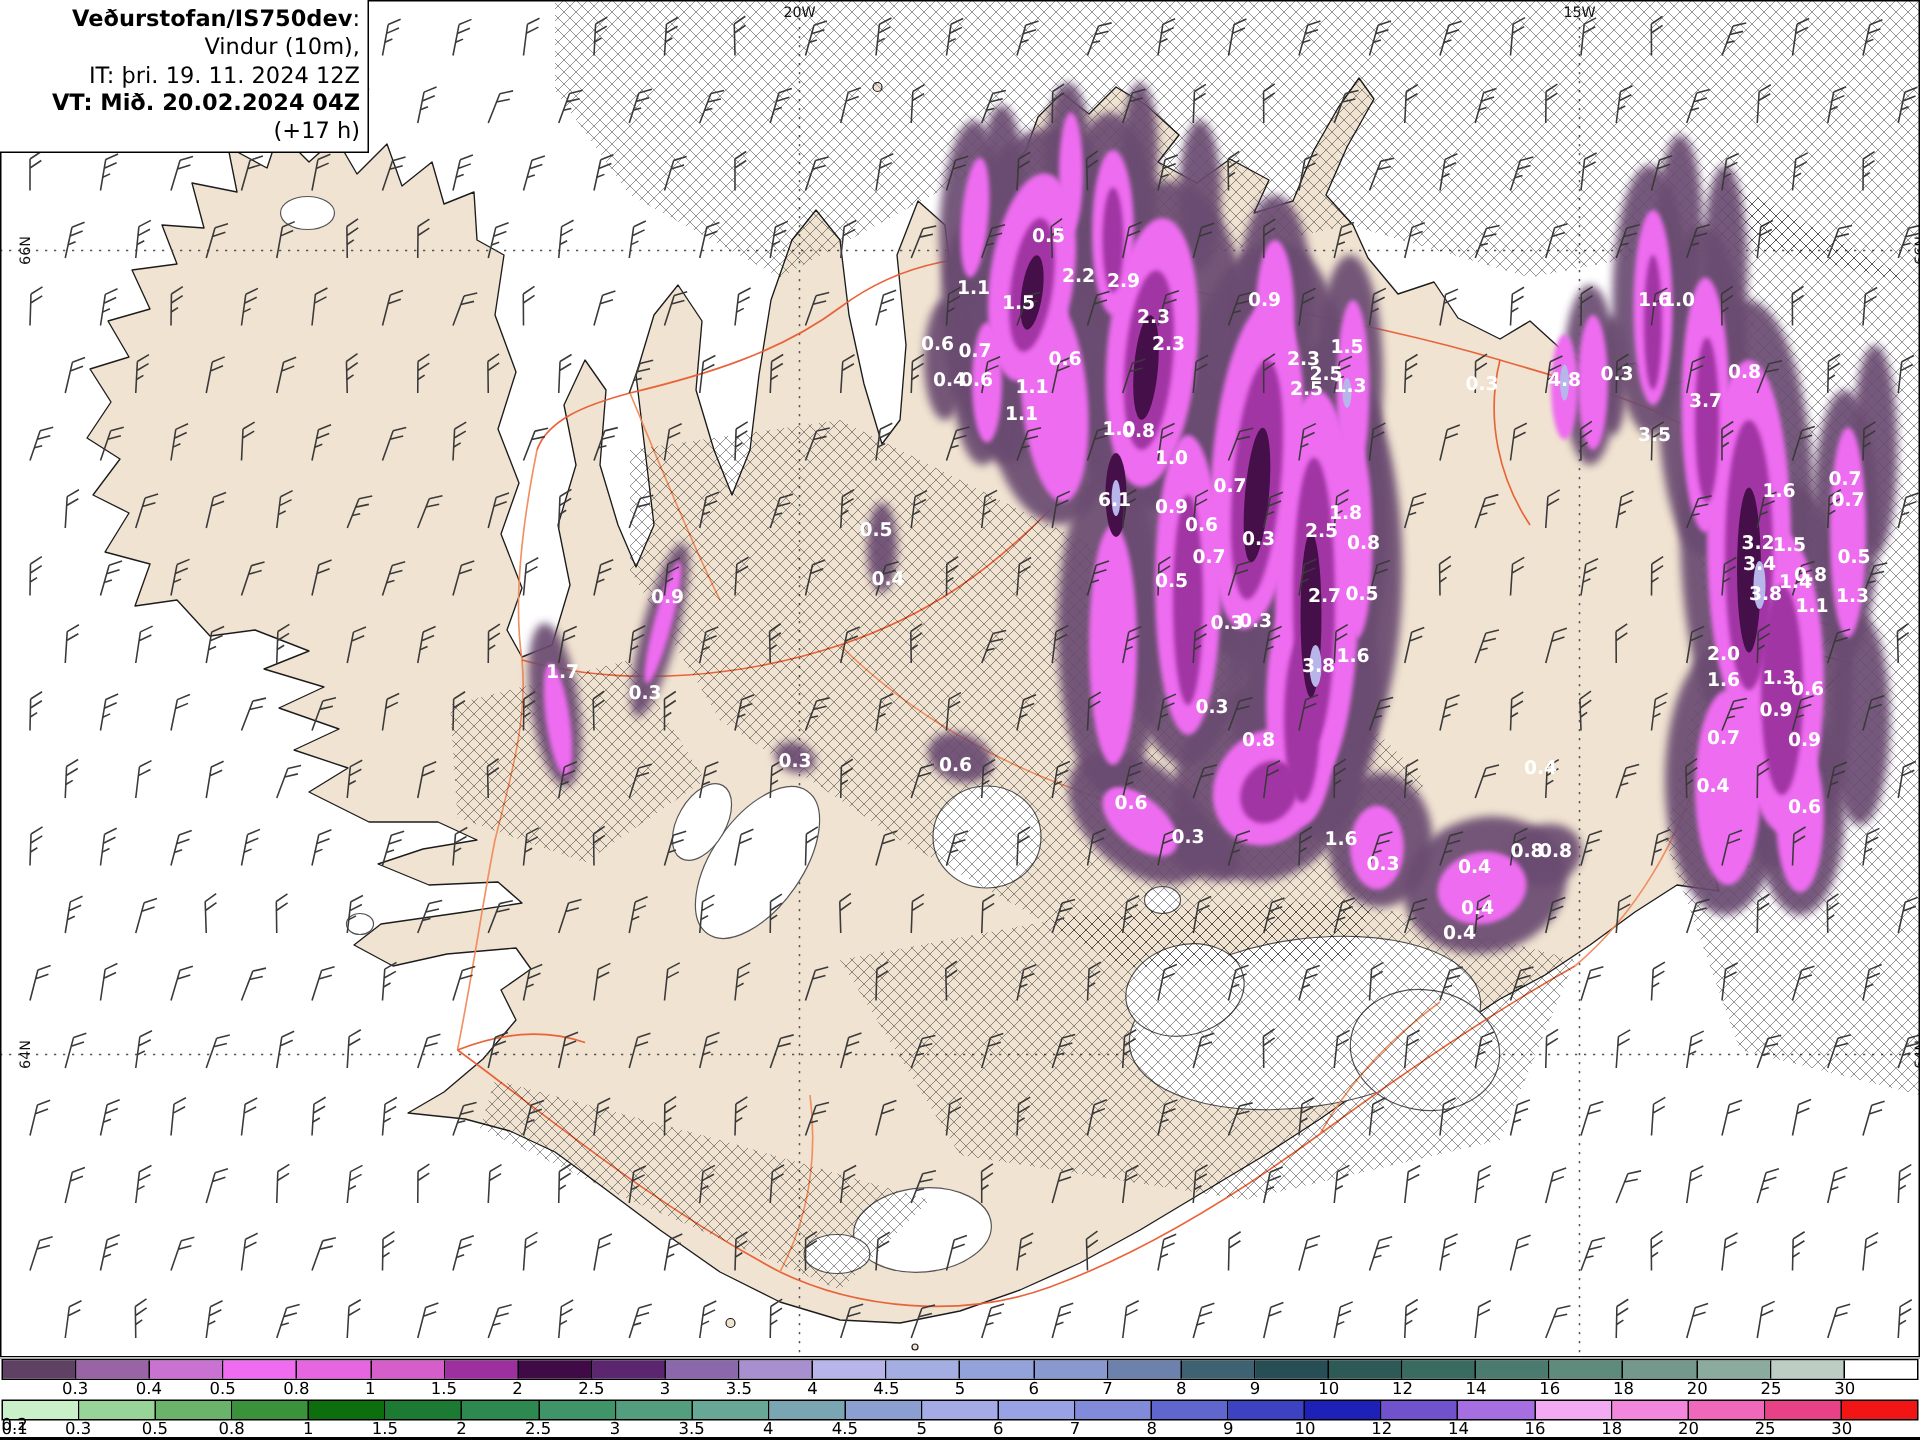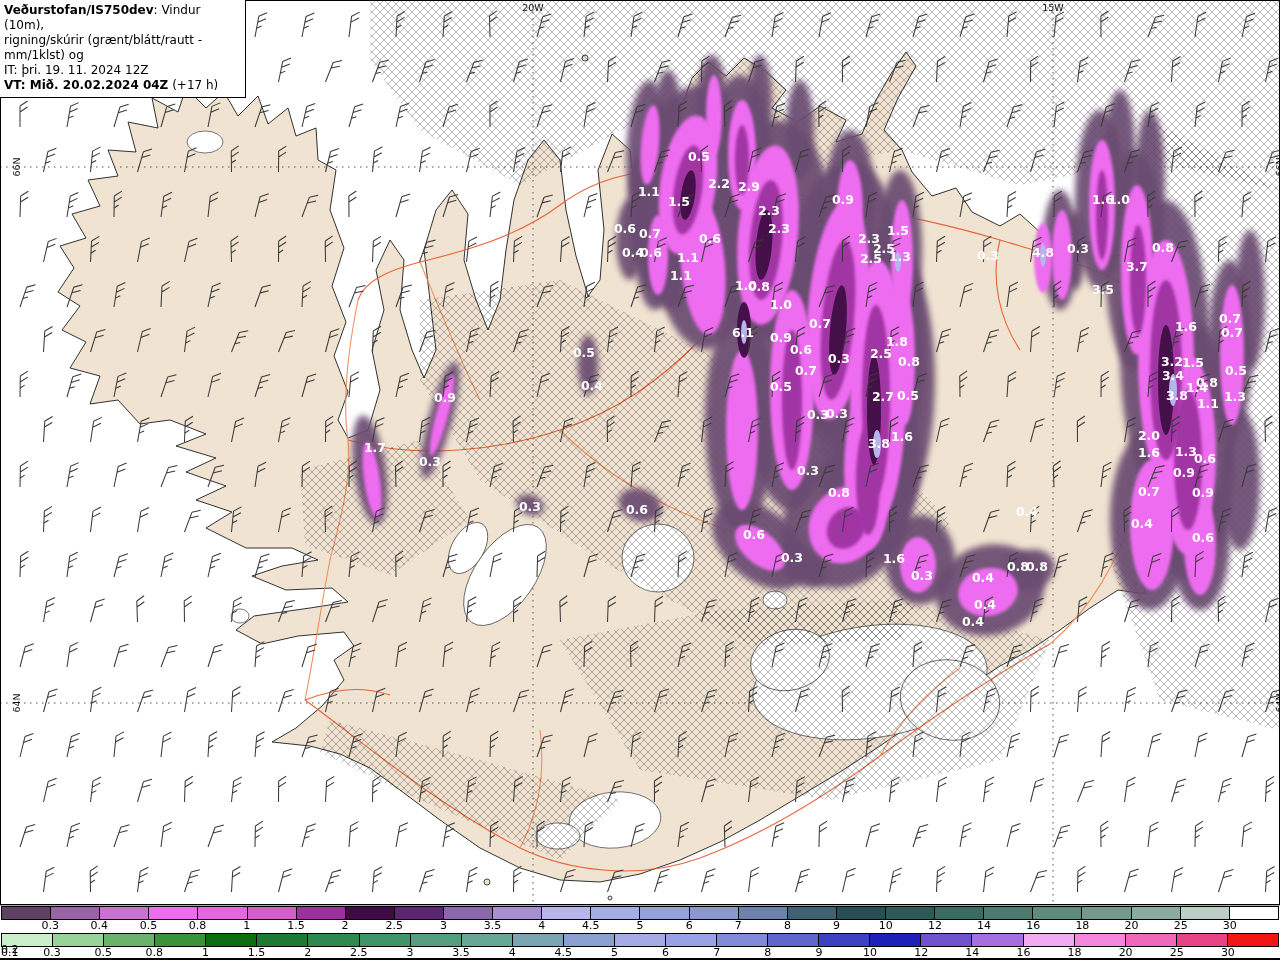--- a/index.html
+++ b/index.html
@@ -1,21 +1,21 @@
 <!DOCTYPE html>
 <html><head>
 <meta charset="utf-8">
 <style>
   html,body{margin:0;padding:0;background:#fff;}
   #stage{position:relative;width:1280px;height:960px;background:#fff;overflow:hidden;
          font-family:"DejaVu Sans",sans-serif;outline:1px solid #000;}
   #map-svg{position:absolute;left:0;top:0;}
   
   #hdr{position:absolute;left:0;top:0;width:236px;background:#fff;border:1px solid #000;
-       border-left:none;border-top:none;padding:3px 5px 4px 4px;font-size:12px;line-height:1.25;color:#000;z-index:5;}
+       border-left:none;border-top:none;padding:3px 5px 4px 4px;font-size:15px;line-height:1.25;color:#000;z-index:5;text-align:right;}
   #hdr b{font-weight:700;}
   
   #scales{position:absolute;left:0;top:905px;width:1280px;height:55px;background:#fff;border-top:1px solid #aaa;z-index:6;}
   .cells{display:flex;height:14px;border:1px solid #000;box-sizing:border-box;margin:0 1px;}
   .cells div{flex:1;border-right:1px solid #000;}
   .cells div:last-child{border-right:none;}
   .ticks{position:relative;height:12px;font-size:11px;color:#000;}
   .ticks span{position:absolute;top:-1px;transform:translateX(-50%);white-space:nowrap;}
   .ticks span:first-child{transform:none;}
   #blackbar{position:absolute;left:0;bottom:0;width:100%;height:3px;background:#000;}
@@ -2180,21 +2180,20 @@
         <text x="9" y="714" font-size="9.5" fill="#111" text-anchor="middle" transform="rotate(-90 9 703)" font-family="&quot;DejaVu Sans&quot;,sans-serif">64N</text>
         <text x="1272" y="714" font-size="9.5" fill="#111" text-anchor="middle" transform="rotate(-90 1272 703)" font-family="&quot;DejaVu Sans&quot;,sans-serif">64N</text>
         <text x="533" y="11" font-size="9.5" fill="#111" text-anchor="middle" font-family="&quot;DejaVu Sans&quot;,sans-serif">20W</text>
         <text x="1053" y="11" font-size="9.5" fill="#111" text-anchor="middle" font-family="&quot;DejaVu Sans&quot;,sans-serif">15W</text>
       </g>
     <rect x="0.5" y="0.5" width="1279" height="904" fill="none" stroke="#000" stroke-width="1"></rect>
   </svg>
 
   <div id="hdr">
     <div><b>Veðurstofan/IS750dev</b><span>: Vindur (10m),</span></div>
-    <div>rigning/skúrir (grænt/blátt/rautt - mm/1klst) og</div>
     <div>IT: þri. 19. 11. 2024 12Z</div>
     <div><b>VT: Mið. 20.02.2024 04Z</b><span> (+17 h)</span></div>
   </div>
 
   <div id="scales">
     <div class="cells" id="cells1">
         <div style="background: rgb(94, 65, 99);"></div>
         <div style="background: rgb(154, 99, 166);"></div>
         <div style="background: rgb(201, 114, 209);"></div>
         <div style="background: rgb(239, 108, 240);"></div>

